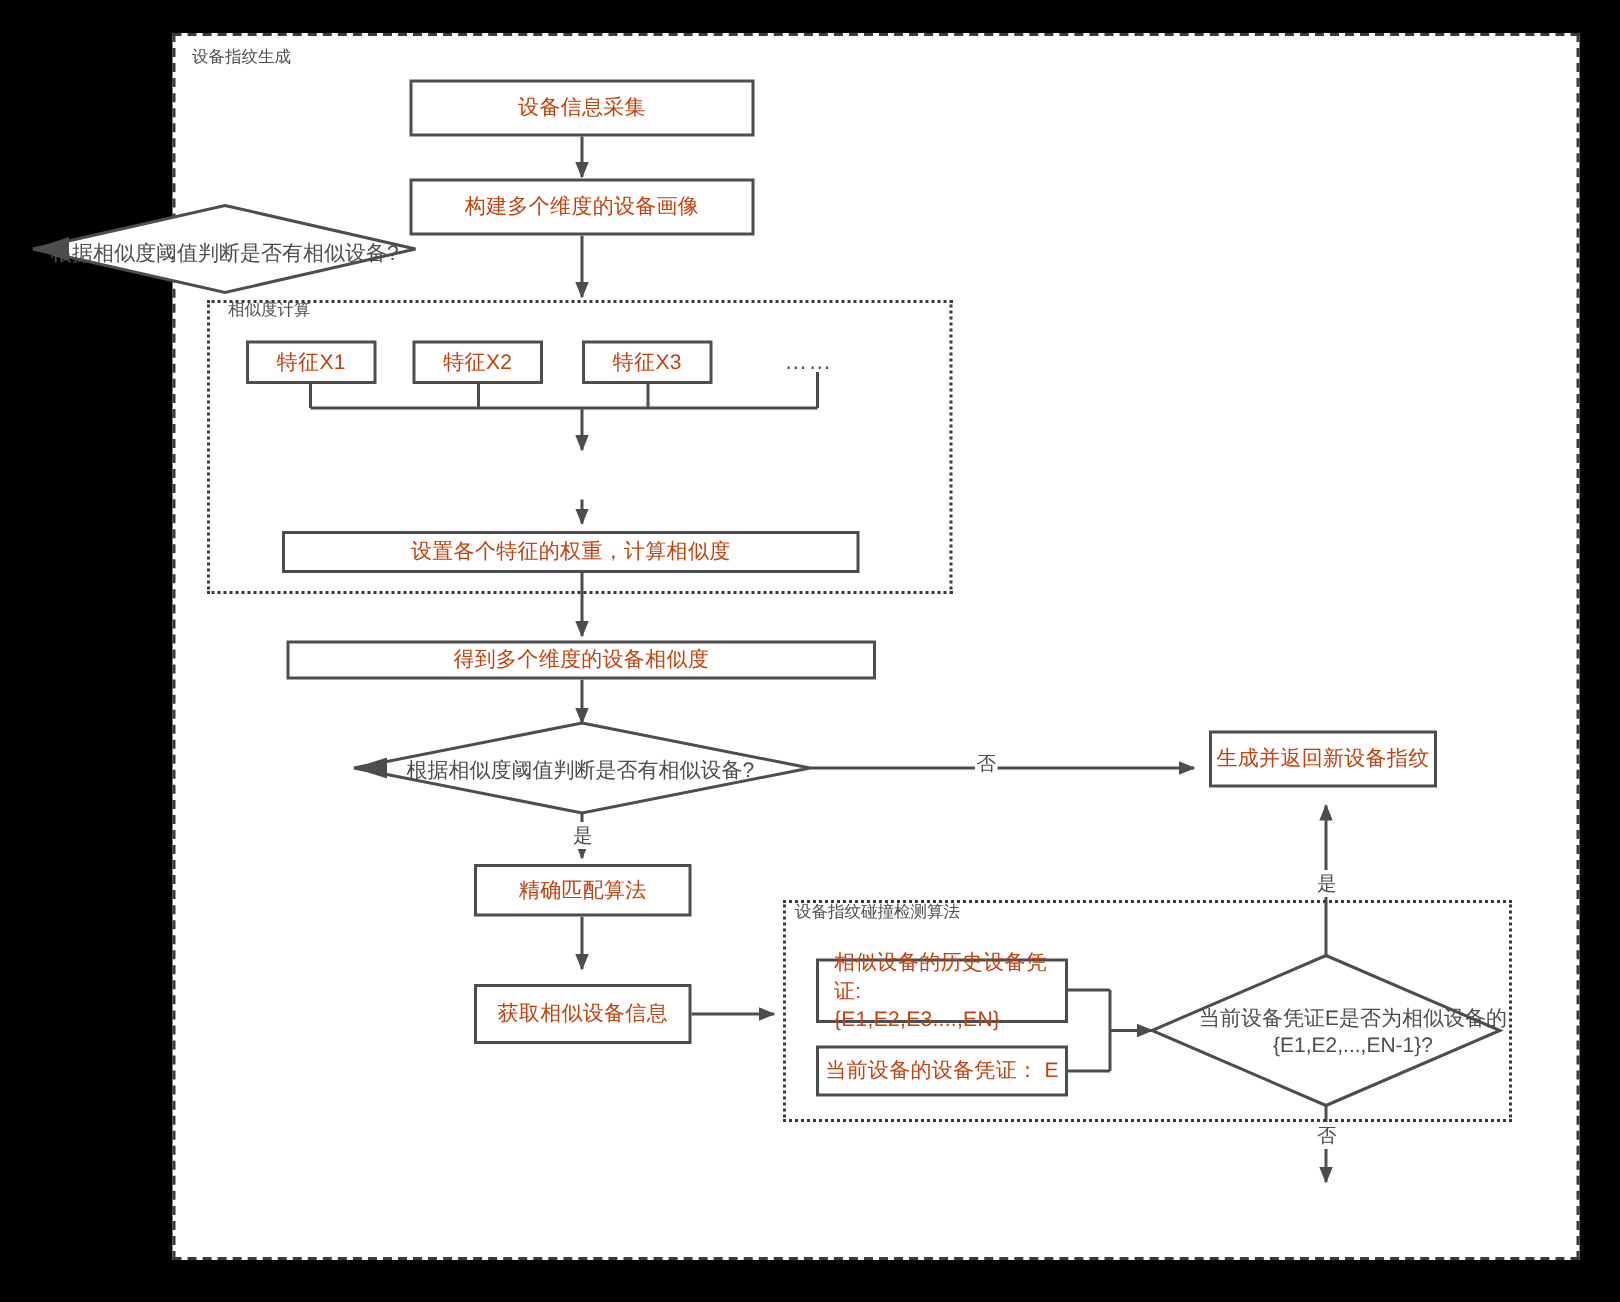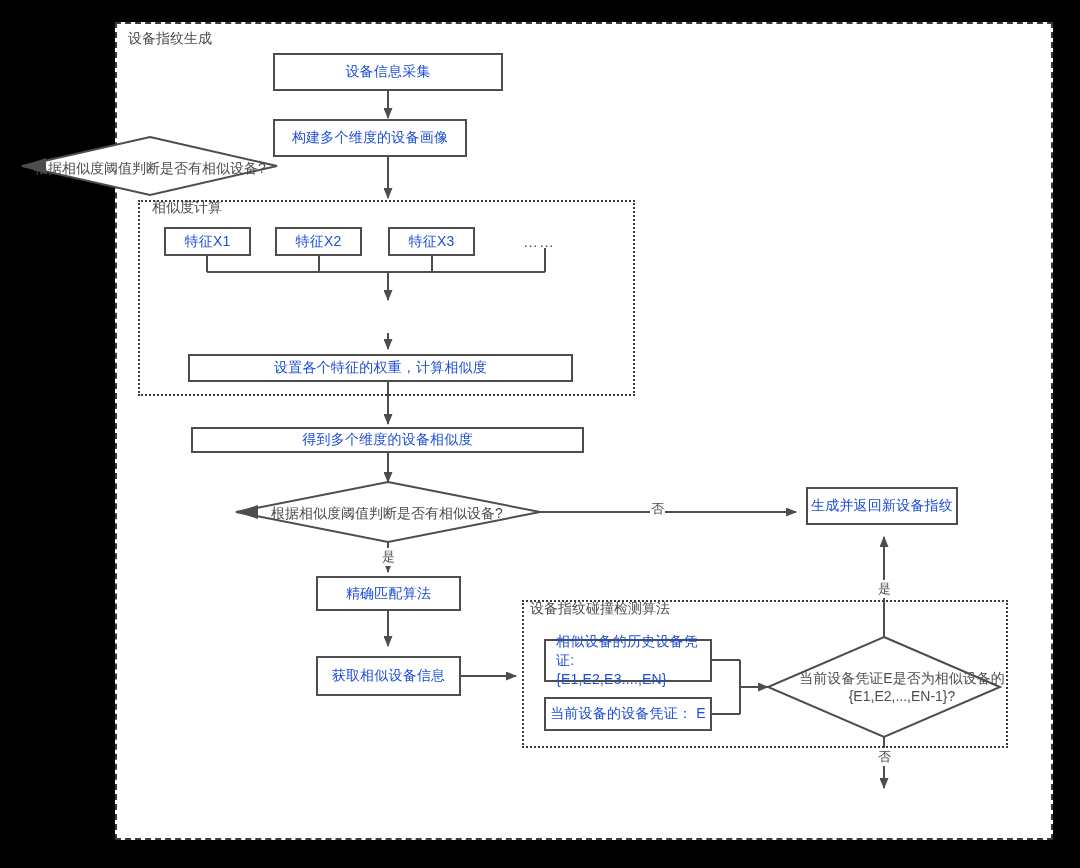--- a/index.html
+++ b/index.html
@@ -32,29 +32,29 @@
     position: absolute;
     left: 0;
     top: 0;
     width: 1080px;
     height: 868px;
     pointer-events: none;
   }
   .grouptitle {
     position: absolute;
     color: #4d4d4d;
-    font-size: 14px;
+    font-size: 11px;
     white-space: nowrap;
   }
   .nodebox {
     position: absolute;
     box-sizing: border-box;
     border: 2px solid #4d4d4d;
     background: #ffffff;
-    color: #1d4ed8;
+    color: #c2410c;
     font-size: 14px;
     display: flex;
     align-items: center;
     justify-content: center;
     text-align: center;
     letter-spacing: .2px;
   }
   .nodebox.left {
     justify-content: flex-start;
     padding-left: 10px;
@@ -156,21 +156,21 @@
   <div class="groupbox" style="left:138px; top:200px; width:497px; height:196px;"></div>
   <div class="grouptitle" style="left:152px; top:199px;">相似度计算</div>
 
   <div class="groupbox" style="left:522px; top:600px; width:486px; height:148px;"></div>
   <div class="grouptitle" style="left:530px; top:600px;">设备指纹碰撞检测算法</div>
 
   <div class="grouptitle" style="left:128px; top:30px;">设备指纹生成</div>
 
   <div class="nodebox" style="left:273px; top:53px; width:230px; height:38px;">设备信息采集</div>
 
-  <div class="nodebox" style="left:273px; top:119px; width:194px; height:38px;">构建多个维度的设备画像</div>
+  <div class="nodebox" style="left:273px; top:119px; width:230px; height:38px;">构建多个维度的设备画像</div>
 
   <div class="nodebox" style="left:164px; top:227px; width:87px; height:29px;">特征X1</div>
   <div class="nodebox" style="left:275px; top:227px; width:87px; height:29px;">特征X2</div>
   <div class="nodebox" style="left:388px; top:227px; width:87px; height:29px;">特征X3</div>
   <div class="ellipsis" style="left:523px; top:233px;">……</div>
 
 
   <div class="nodebox" style="left:188px; top:354px; width:385px; height:28px;">设置各个特征的权重，计算相似度</div>
 
   <div class="nodebox" style="left:191px; top:427px; width:393px; height:26px;font-family:Liberation Mono, monospace;">得到多个维度的设备相似度</div>

